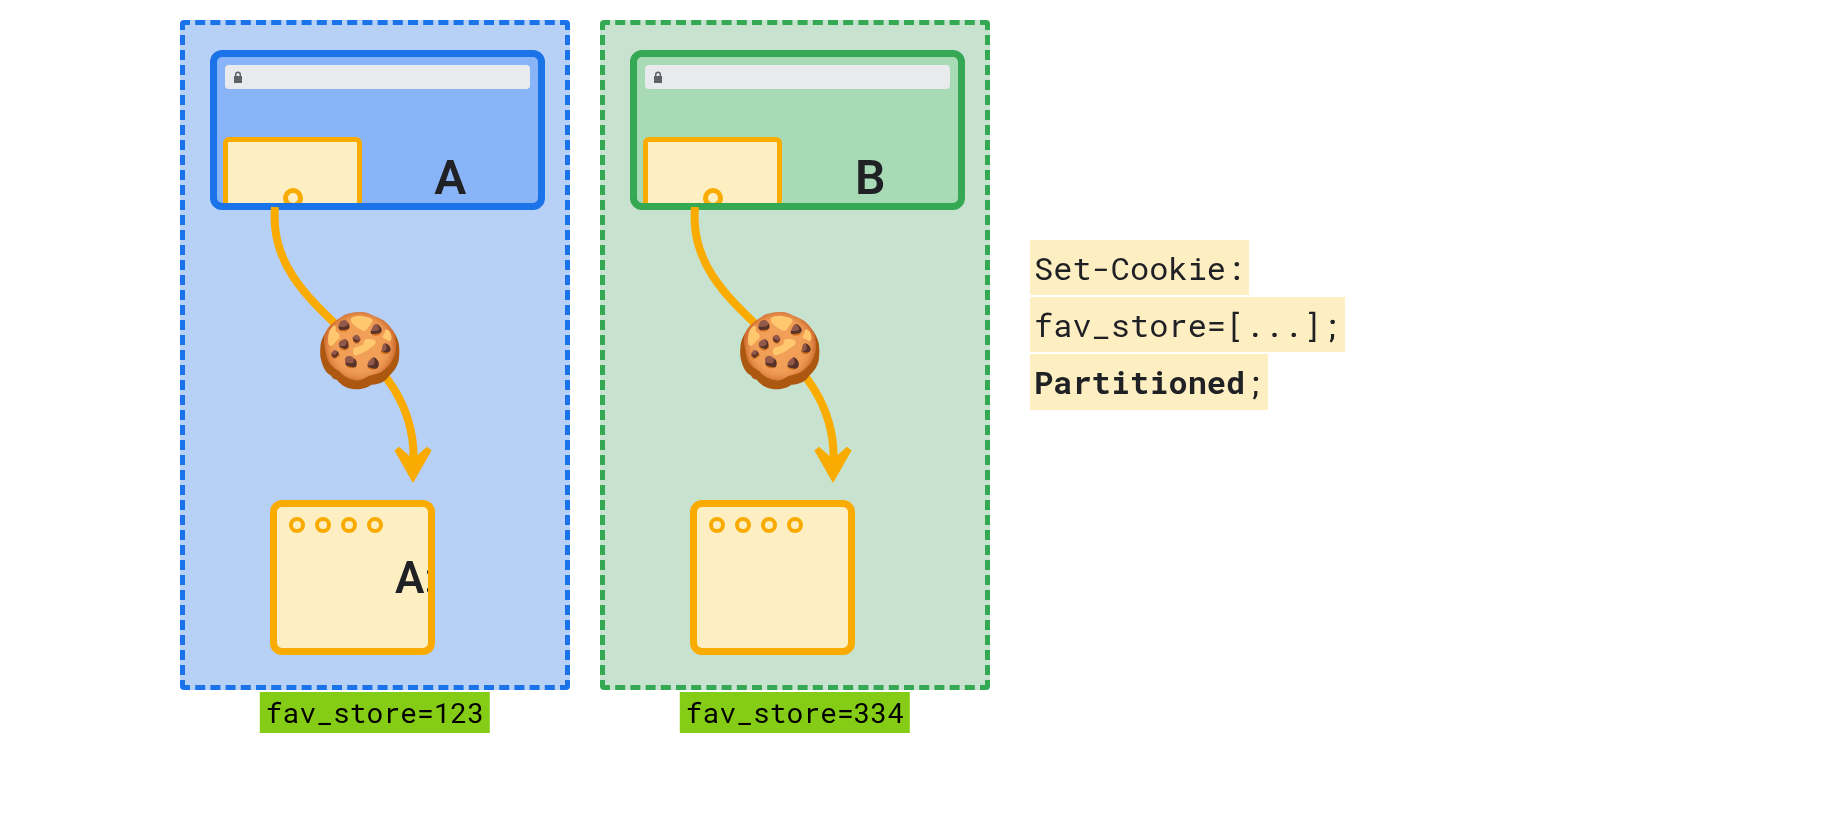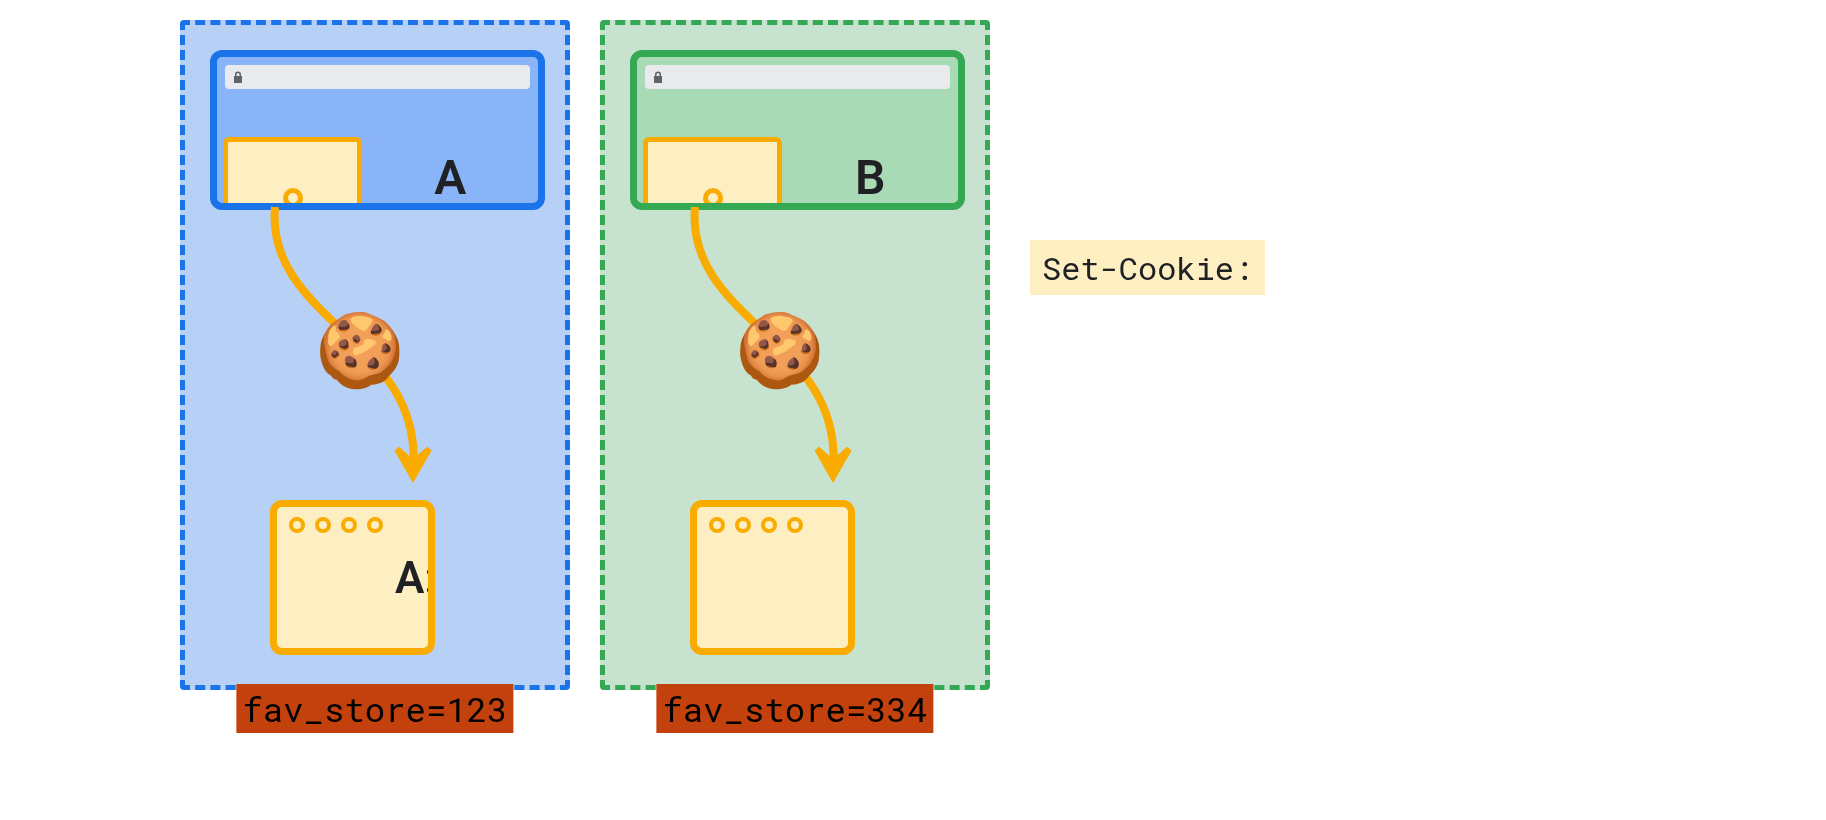--- a/index.html
+++ b/index.html
@@ -149,37 +149,37 @@
     font-size: 44px;
     font-weight: 600;
     color: #202124;
   }
   .caption {
     position: absolute;
     bottom: -48px;
     left: 50%;
     transform: translateX(-50%);
     font-family: "Roboto Mono", "Courier New", monospace;
-    font-size: 34px;
-    background: #c2410c;
+    font-size: 28px;
+    background: #84cc16;
     padding: 2px 6px;
     white-space: nowrap;
   }
   .header-block {
     position: absolute;
     top: 240px;
     left: 1030px;
     font-family: "Roboto Mono", "Courier New", monospace;
     font-size: 32px;
     line-height: 1.6;
     color: #202124;
   }
   .header-line {
     background: #feefc3;
-    padding: 2px 12px;
+    padding: 2px 4px;
     display: inline-block;
     margin-bottom: 2px;
   }
   .header-block .bold { font-weight: 700; }
 </style>
 </head>
 <body>
 
 <div class="container">
 
@@ -255,13 +255,17 @@
       <div class="jar-divider"></div>
     </div>
 
     <div class="caption">fav_store=334</div>
   </div>
 
 </div>
 
 <div class="header-block">
   <div><span class="header-line">Set-Cookie:</span></div>
+  <div><span class="header-line">fav_store=[...];</span></div>
+  <div>
+    <span class="header-line"><span class="bold">Partitioned</span><span>;</span></span>
+  </div>
 </div>
 
 </body></html>

